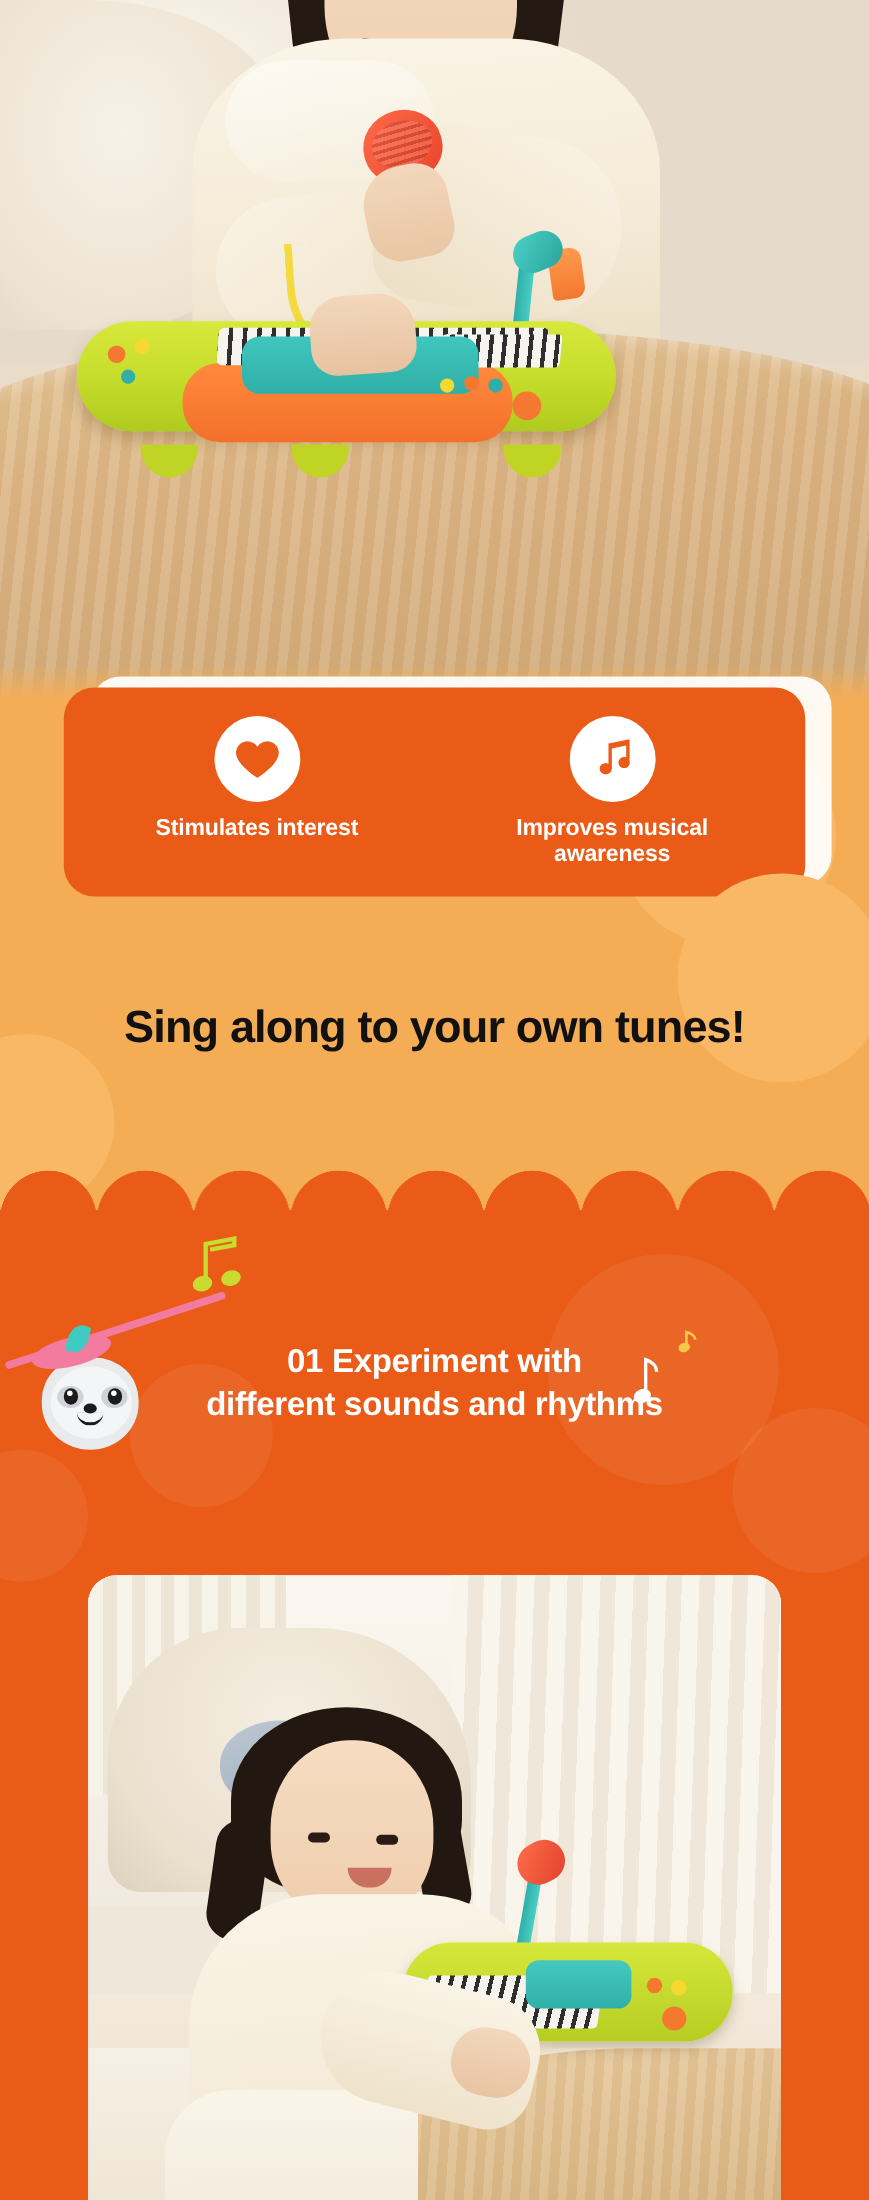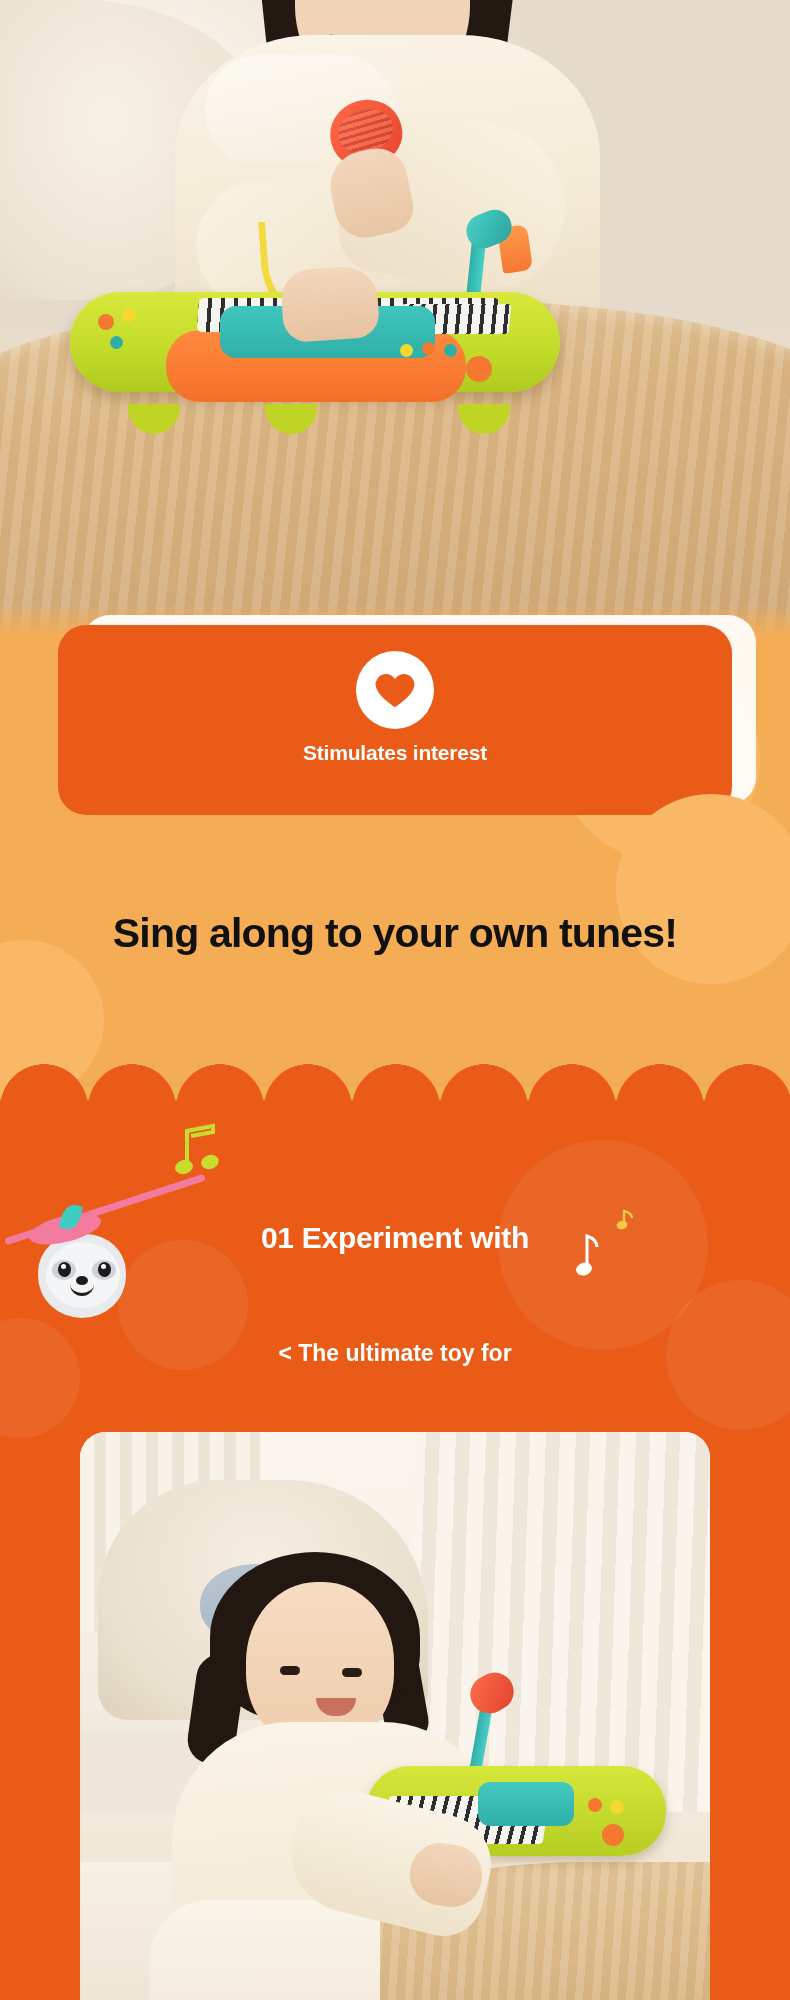--- a/index.html
+++ b/index.html
@@ -359,20 +359,30 @@
         <div class="badge">
           <div class="badge-icon">
             <svg width="46" height="46" viewBox="0 0 24 24" aria-hidden="true">
               <path d="M12 21s-7.5-4.9-9.3-9A5.4 5.4 0 0 1 12 6.2 5.4 5.4 0 0 1 21.3 12c-1.8 4.1-9.3 9-9.3 9z" fill="#E95B16"></path>
             </svg>
           </div>
           <div class="badge-label">Stimulates interest</div>
         </div>
 
 
+        <div class="badge">
+          <div class="badge-icon">
+            <svg width="46" height="46" viewBox="0 0 24 24" aria-hidden="true">
+              <path d="M10 4.6 20 2.6v11.1a2.6 2.6 0 1 1-1.6-2.4V5.6l-6.8 1.4v9.6a2.6 2.6 0 1 1-1.6-2.4V4.6z" fill="#E95B16"></path>
+              <circle cx="8.4" cy="16.6" r="2.6" fill="#E95B16"></circle>
+              <circle cx="17.4" cy="13.7" r="2.6" fill="#E95B16"></circle>
+            </svg>
+          </div>
+          <div class="badge-label">Improves musical awareness</div>
+        </div>
 
       </div>
     </div>
   </div>
 
   <div class="mid-band">
     <div class="deco-circle" style="left:-56px;top:110px;width:160px;height:160px"></div>
     <div class="deco-circle" style="left:616px;top:-36px;width:190px;height:190px"></div>
     <div class="headline">Sing along to your own tunes!</div>
   </div>
@@ -417,24 +427,24 @@
         <div class="sloth-eye" style="left:38px;top:54px"></div>
         <div class="sloth-eye" style="left:78px;top:54px"></div>
         <div class="sloth-nose"></div>
         <div class="sloth-smile"></div>
         <div class="sloth-hat"></div>
         <div class="sloth-leaf"></div>
       </div>
 
       <div class="sec01-heading">
         <div>01 Experiment with</div>
+        <div>different sounds and rhythms</div>
       </div>
 
       <div class="sec01-sub">
-        <div>&lt; The ultimate toy for</div>
       </div>
 
       <div class="photo-card">
         <div class="photo2-wall"></div>
         <div class="photo2-curtain"></div>
         <div class="photo2-curtain2"></div>
         <div class="photo2-chair"></div>
         <div class="photo2-pillow"></div>
         <div class="photo2-floor"></div>
         <div class="photo2-rug"></div>

